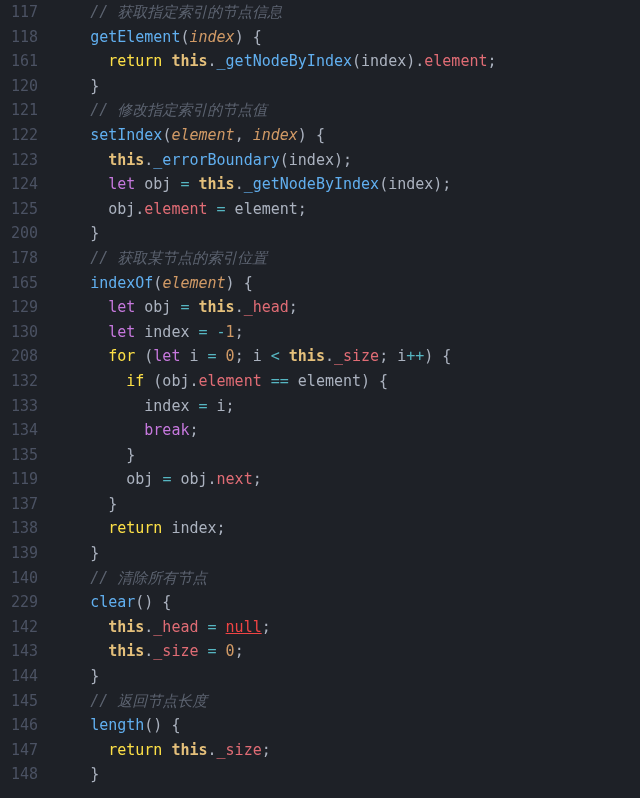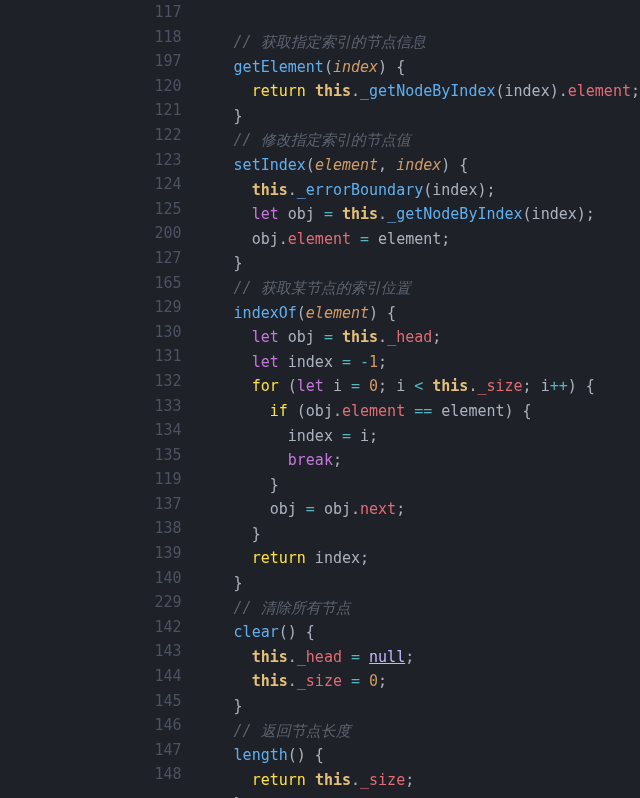--- a/index.html
+++ b/index.html
@@ -9,72 +9,70 @@
     font-size: 15px;
     line-height: 1.64;
     color: #abb2bf;
     width: 640px;
     height: 798px;
     overflow: hidden;
   }
   .editor {
     display: flex;
     height: 100%;
-    justify-content: flex-end;
   }
   .gutter {
     background: #1e2127;
     color: #4b5263;
     text-align: right;
     padding: 0 12px 0 8px;
     user-select: none;
     flex-shrink: 0;
     min-width: 50px;
   }
   .code {
     padding-left: 4px;
     white-space: pre;
-    margin-top: 30px;
   }
   .ln { height: 24.6px; line-height: 24.6px; }
   .cl { height: 24.6px; line-height: 24.6px; }
 
   .tok-comment { color: #5c6370; font-style: italic; }
   .tok-method  { color: #61afef; }
   .tok-param   { color: #d19a66; font-style: italic; }
   .tok-punct   { color: #abb2bf; }
   .tok-keyword { color: #fde047; }
   .tok-this    { color: #e5c07b; font-weight: bold; }
   .tok-prop    { color: #e06c75; }
   .tok-number  { color: #d19a66; }
-  .tok-null    { color: #c4b5fd; text-decoration: underline; }
+  .tok-null    { color: #ef4444; text-decoration: underline; }
   .tok-op      { color: #56b6c2; }
   .tok-let     { color: #c678dd; }
   .tok-break   { color: #c678dd; }
 </style>
 </head>
 <body>
 
 <div class="editor">
   <div class="gutter" id="gutter">
       <div class="ln">117</div>
       <div class="ln">118</div>
-      <div class="ln">197</div>
+      <div class="ln">161</div>
       <div class="ln">120</div>
       <div class="ln">121</div>
       <div class="ln">122</div>
       <div class="ln">123</div>
       <div class="ln">124</div>
       <div class="ln">125</div>
       <div class="ln">200</div>
-      <div class="ln">127</div>
+      <div class="ln">178</div>
       <div class="ln">165</div>
       <div class="ln">129</div>
       <div class="ln">130</div>
-      <div class="ln">131</div>
+      <div class="ln">208</div>
       <div class="ln">132</div>
       <div class="ln">133</div>
       <div class="ln">134</div>
       <div class="ln">135</div>
       <div class="ln">119</div>
       <div class="ln">137</div>
       <div class="ln">138</div>
       <div class="ln">139</div>
       <div class="ln">140</div>
       <div class="ln">229</div>

